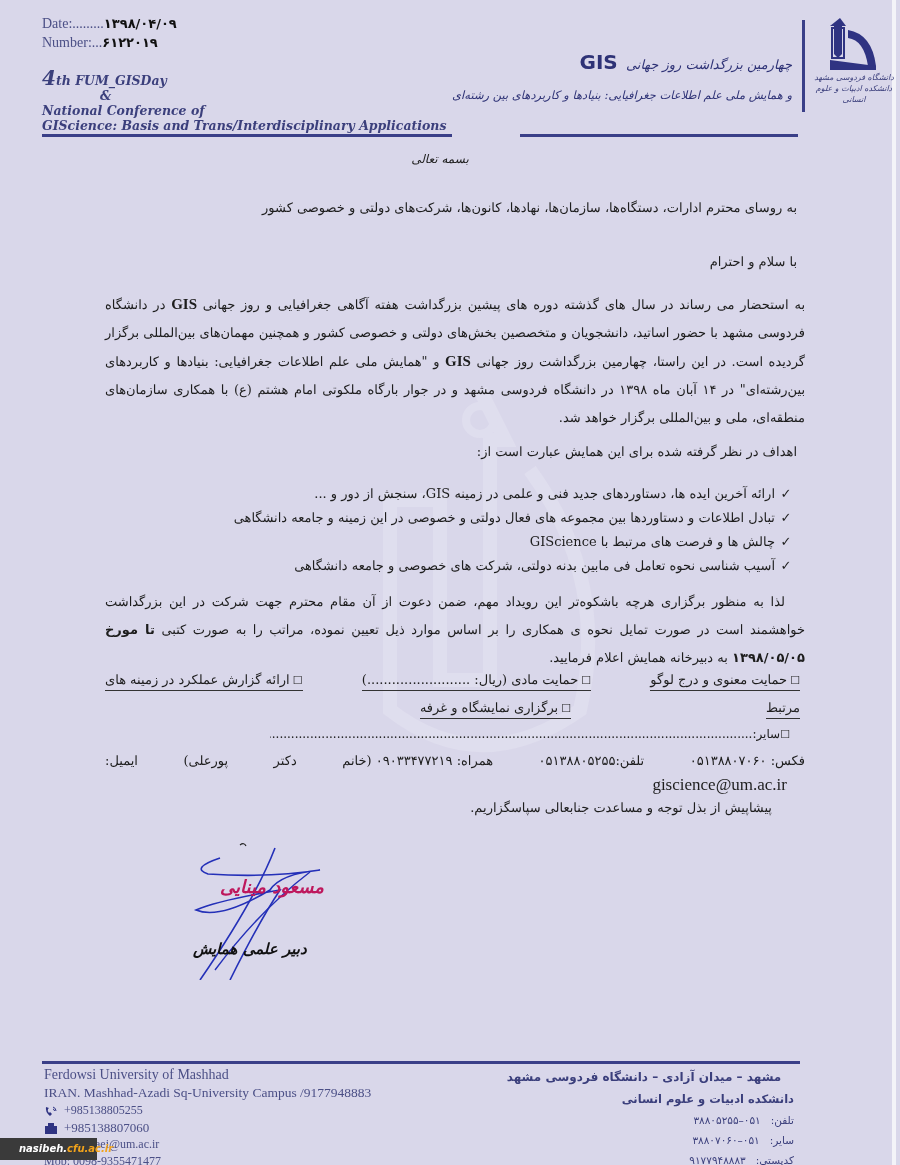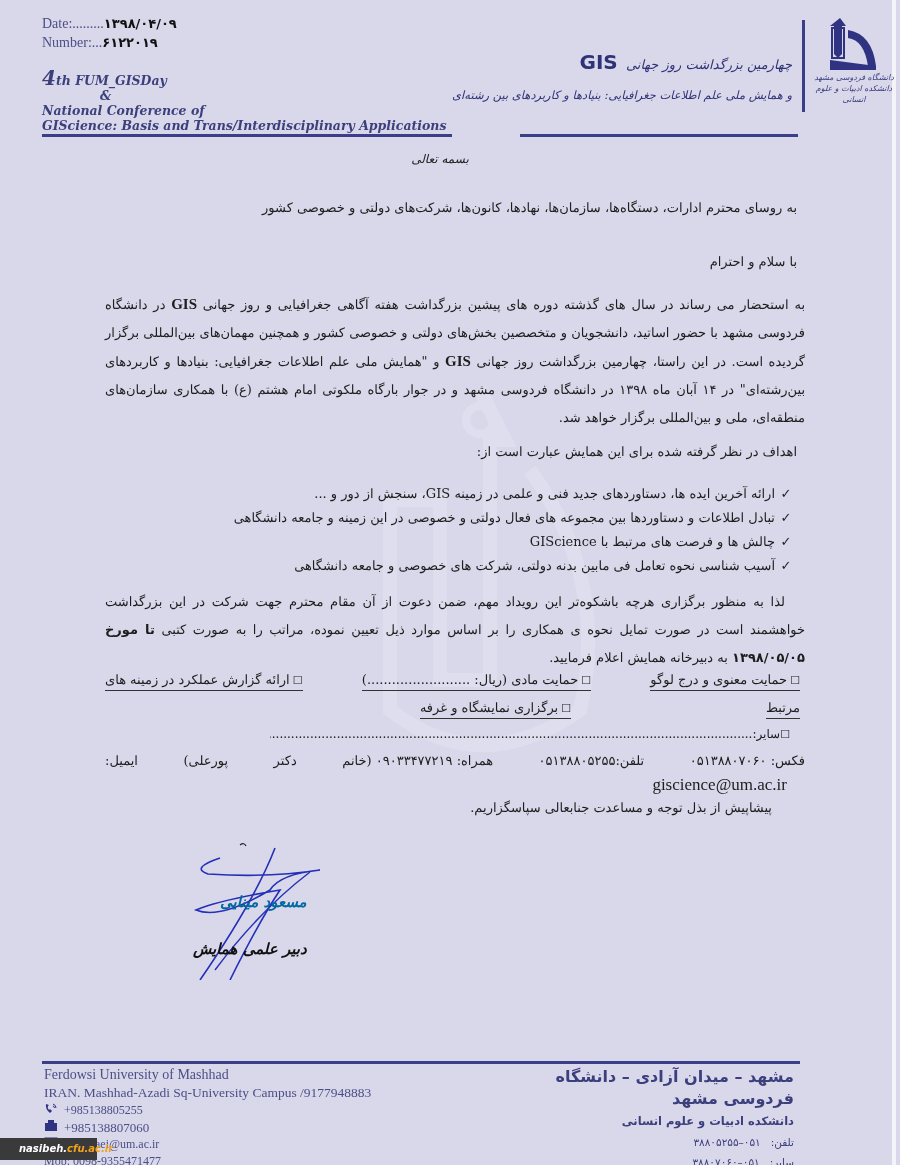--- a/index.html
+++ b/index.html
@@ -52,33 +52,33 @@
   .opts-row { position: absolute; left: 105px; width: 695px; display: flex; direction: rtl; justify-content: space-between; }
   .opt { border-bottom: 1px solid #333; padding-bottom: 3px; font-size: 13px; white-space: nowrap; }
   .opt .box { font-family: "DejaVu Sans", sans-serif; font-size: 11px; margin-left: 3px; }
   .row1 { top: 672px; }
   .row2 { top: 700px; }
   .other-line { position: absolute; left: 270px; top: 727px; width: 520px; direction: rtl; text-align: right; font-size: 12px; white-space: nowrap; overflow: hidden; }
   .contact { position: absolute; left: 105px; top: 753px; width: 700px; display: flex; direction: rtl; justify-content: space-between; font-size: 13px; white-space: nowrap; }
   .email-line { position: absolute; right: 105px; top: 775px; font-family: "Liberation Serif", serif; font-size: 17px; color: #1d1d1d; text-align: center; }
   .thanks { position: absolute; right: 120px; top: 800px; width: 500px; }
   .signature { position: absolute; left: 160px; top: 830px; width: 220px; height: 150px; }
-  .sig-name1 { position: absolute; left: 220px; top: 876px; font-style: italic; font-weight: bold; font-size: 15px; color: #0369a1; direction: rtl; margin-top: 17px; }
+  .sig-name1 { position: absolute; left: 220px; top: 876px; font-style: italic; font-weight: bold; font-size: 18px; color: #be185d; direction: rtl; }
   .sig-name2 { position: absolute; left: 193px; top: 940px; font-style: italic; font-weight: bold; font-size: 15px; color: #111; direction: rtl; }
 
   
   .ftr-line { position: absolute; left: 42px; top: 1061px; width: 758px; height: 3px; background: #3a3f88; }
   .ftr-left { position: absolute; left: 44px; top: 1066px; font-family: "Liberation Serif", serif; color: #4b4f86; }
   .ftr-left .uni { font-size: 14px; line-height: 18px; }
   .ftr-left .addr { font-size: 13.5px; line-height: 18px; }
-  .ftr-left .item { font-size: 12px; line-height: 17px; display: flex; gap: 6px; }
+  .ftr-left .item { font-size: 12px; line-height: 17px; display: flex; align-items: center; gap: 6px; }
   .ftr-left .item.lg { font-size: 13px; }
   .ftr-left .ico { width: 14px; height: 12px; display: inline-block; }
   .ftr-right { position: absolute; right: 98px; top: 1066px; width: 300px; direction: rtl; text-align: right; font-family: "DejaVu Sans", sans-serif; color: #3b3f7c; }
-  .ftr-right .l1 { font-size: 16px; font-weight: bold; line-height: 22px; }
+  .ftr-right .l1 { font-size: 12px; font-weight: bold; line-height: 22px; text-align: center; }
   .ftr-right .l2 { font-size: 11.5px; font-weight: bold; line-height: 22px; }
   .ftr-right .kv { font-size: 10.5px; line-height: 20px; display: flex; gap: 10px; }
   .ftr-right .kv .v { letter-spacing: 1px; }
   .badge { position: absolute; left: 0; top: 1138px; width: 97px; height: 22px; background: #3a3a3a; color: #fff; font-family: "DejaVu Sans", sans-serif; font-weight: bold; font-style: italic; font-size: 10px; line-height: 22px; padding-left: 19px; white-space: nowrap; }
   .badge .dom { color: #f2a31b; }
 </style>
 </head>
 <body>
 
 <div class="page">

